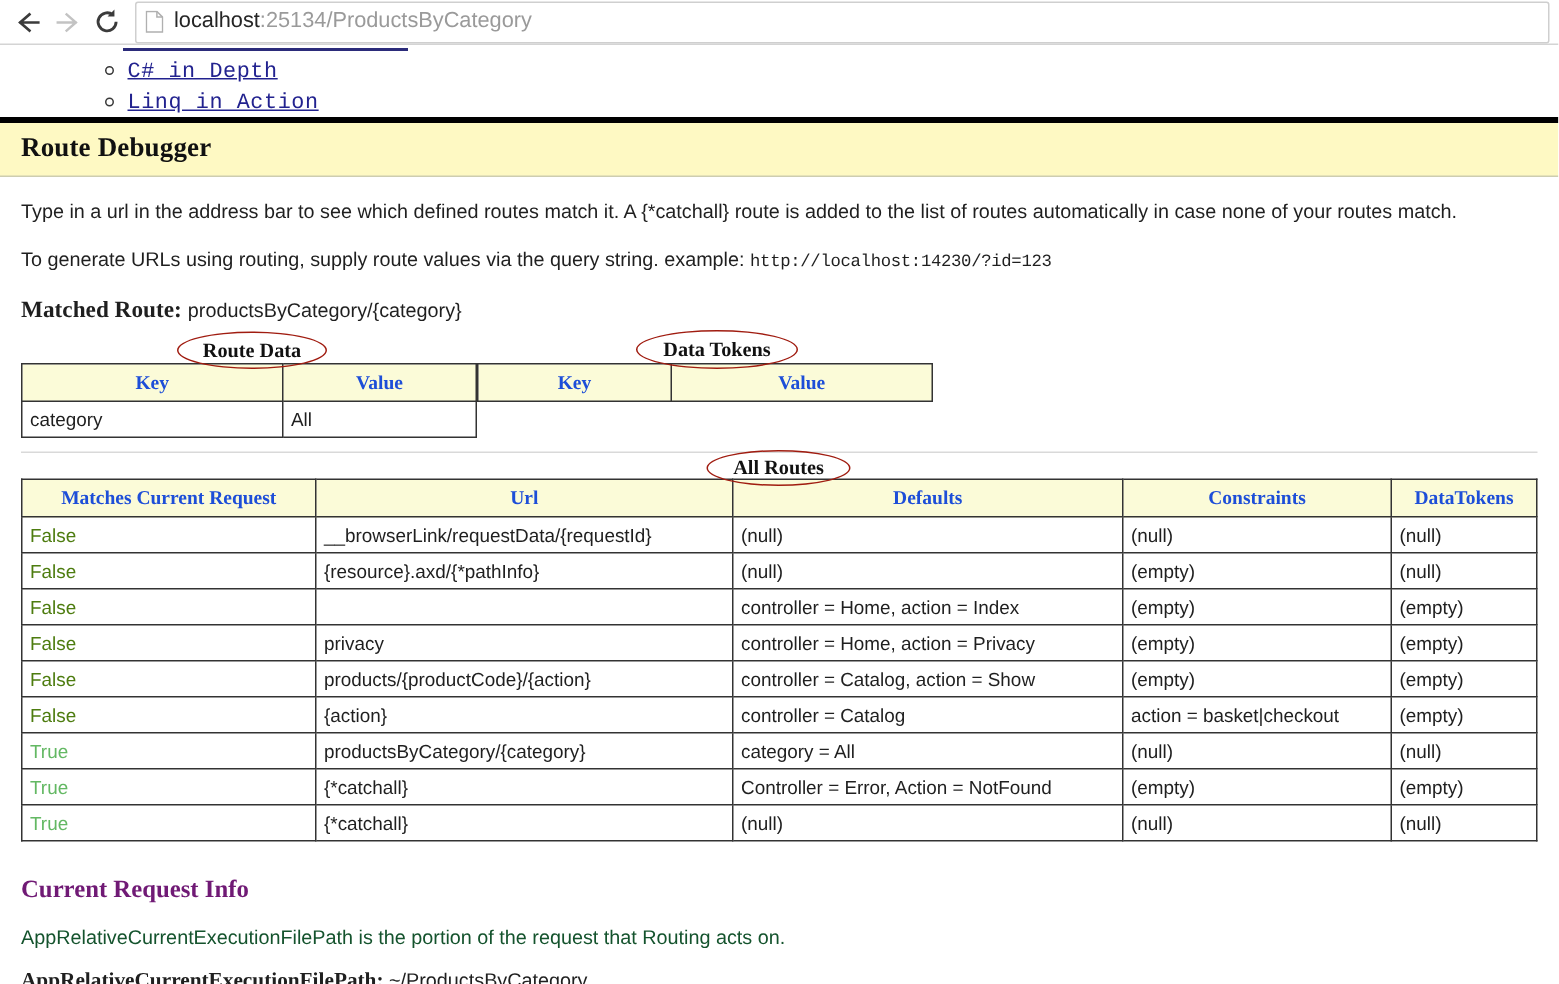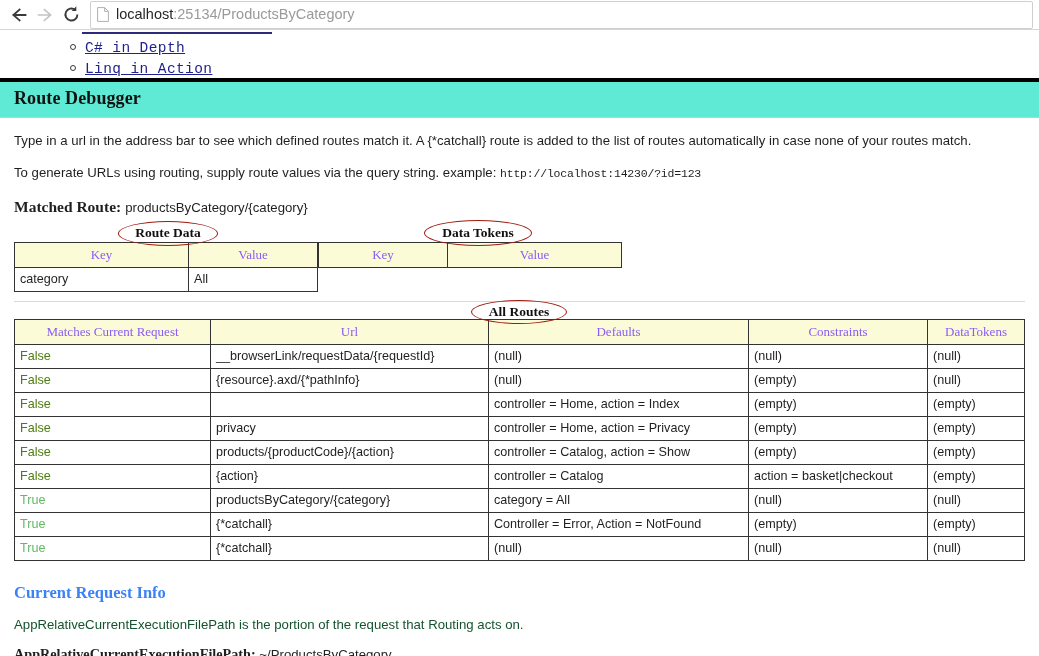--- a/index.html
+++ b/index.html
@@ -110,21 +110,21 @@
     font-family: "Liberation Mono", monospace;
     font-size: 14.5px;
     color: #22228f;
     text-decoration: underline;
     letter-spacing: 0.4px;
   }
 
   
   #route-debugger-banner {
     width: 100%;
-    background: #5eead4;
+    background: #fef9c3;
     border-top: 4px solid #000000;
     border-bottom: 1px solid #cdcdb0;
     box-sizing: border-box;
     padding: 6px 16px 8px 14px;
   }
   #route-debugger-banner h2 {
     margin: 0;
     font-family: "Liberation Serif", serif;
     font-size: 18px;
     font-weight: bold;
@@ -189,23 +189,23 @@
     border: 1px solid #333333;
     background: #ffffff;
     font-size: 12.6px;
     color: #1f1f1f;
     table-layout: fixed;
   }
   table.rt th {
     background: #fbfbd8;
     border: 1px solid #333333;
     font-family: "Liberation Serif", serif;
-    font-weight: normal;
+    font-weight: bold;
     font-size: 13px;
-    color: #8b5cf6;
+    color: #1d4ed8;
     text-align: center;
     padding: 4px 4px;
     height: 16px;
   }
   table.rt td {
     border: 1px solid #333333;
     padding: 3px 5px;
     height: 17px;
     vertical-align: middle;
     overflow: hidden;
@@ -249,21 +249,21 @@
   #all-routes-table col.c-tok { width: 97px; }
 
   
   #current-request-info { margin-top: 22px; }
   #cri-heading {
     margin: 0;
     padding: 0 14px;
     font-family: "Liberation Serif", serif;
     font-size: 16.5px;
     font-weight: bold;
-    color: #3b82f6;
+    color: #701a75;
   }
   #cri-desc {
     margin: 0;
     padding: 14px 14px 0 14px;
     font-size: 13.2px;
     color: #14532d;
   }
   #cri-path-line {
     margin: 0;
     padding: 14px 14px 0 14px;

